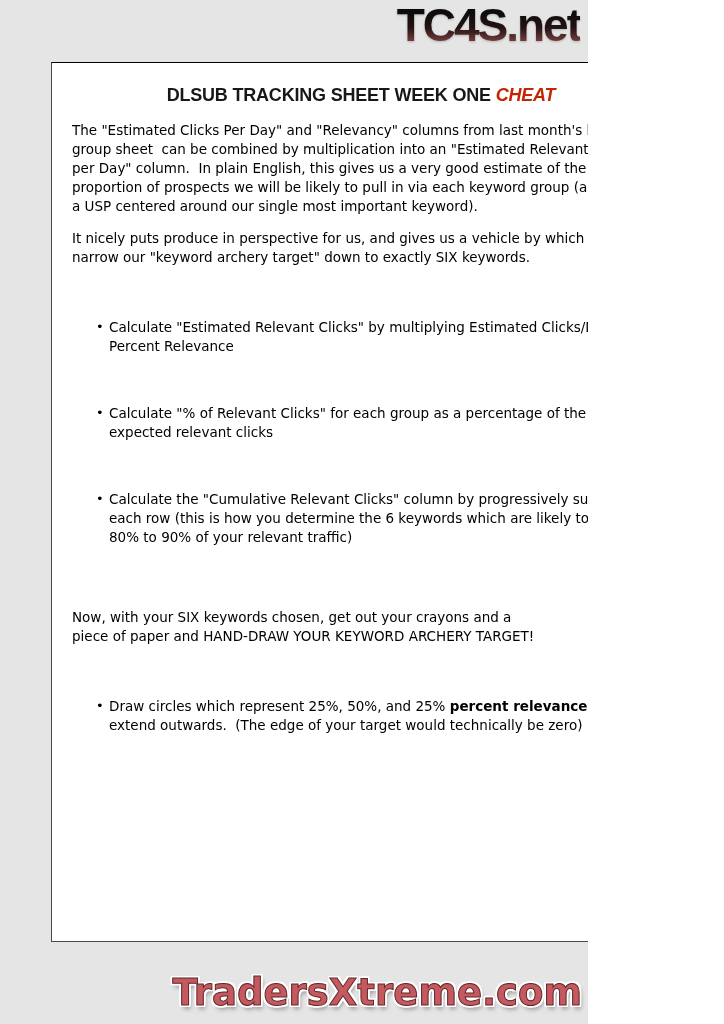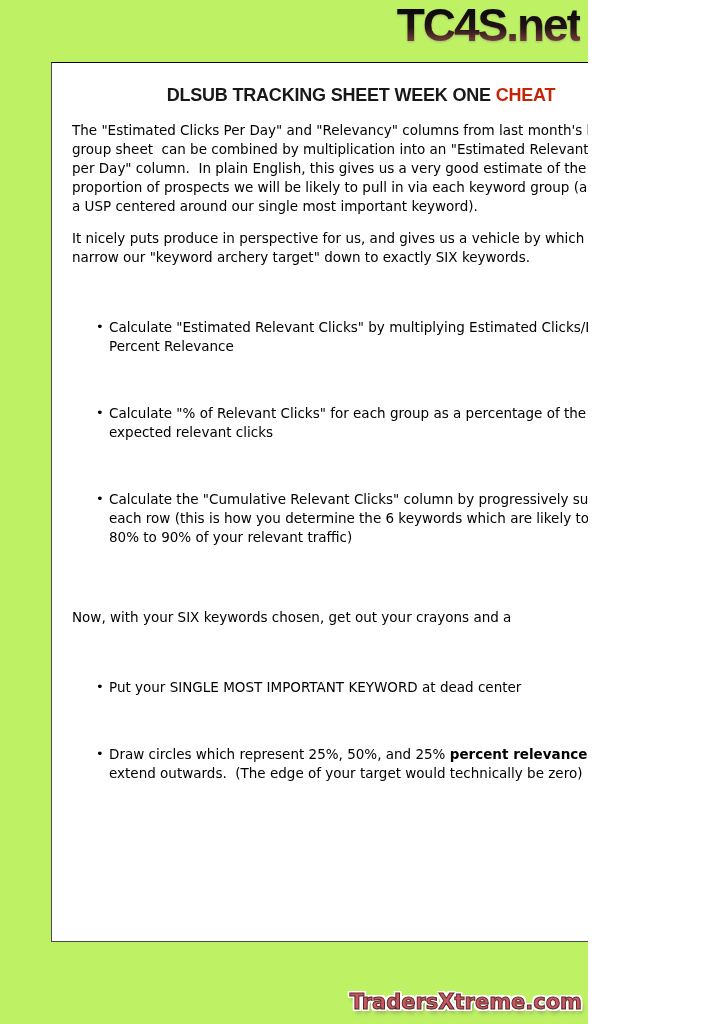--- a/index.html
+++ b/index.html
@@ -1,21 +1,21 @@
 <!DOCTYPE html>
 <html><head>
 <meta charset="utf-8">
 <style>
   * { margin: 0; padding: 0; box-sizing: border-box; }
   html, body { background: #ffffff; }
   .page {
     position: relative;
     width: 588px;
     height: 1024px;
-    background: #bef264;
+    background: #e5e5e5;
     overflow: hidden;
     font-family: "DejaVu Sans", sans-serif;
   }
 
   
   .top-logo {
     position: absolute;
     top: -2px;
     right: 8px;
     font-family: "Liberation Sans", sans-serif;
@@ -45,21 +45,21 @@
 
   .doc-title {
     text-align: center;
     font-family: "Liberation Sans", sans-serif;
     font-weight: 700;
     font-size: 18px;
     letter-spacing: -0.2px;
     color: #181818;
     margin: 2px 0 15px 0;
   }
-  .doc-title .accent { color: #c42504; }
+  .doc-title .accent { color: #c42504; font-style: italic; }
 
   .bodytext {
     font-size: 13.5px;
     line-height: 19px;
     color: #000;
     white-space: pre-wrap;
   }
   p.bodytext { margin-bottom: 13px; }
 
   ul.blist {
@@ -104,21 +104,21 @@
     white-space: nowrap;
   }
 
   
   .bottom-logo {
     position: absolute;
     right: 6px;
     bottom: 10px;
     font-family: "DejaVu Sans", sans-serif;
     font-weight: 700;
-    font-size: 21px;
+    font-size: 37px;
     letter-spacing: 0px;
     color: #c4595f;
     -webkit-text-stroke: 1px #5f2629;
     text-shadow:
       -2px -2px 0 #fff, 2px -2px 0 #fff, -2px 2px 0 #fff, 2px 2px 0 #fff,
       -2px 0 0 #fff, 2px 0 0 #fff, 0 -2px 0 #fff, 0 2px 0 #fff,
       2px 4px 4px rgba(100,100,100,0.6);
     white-space: nowrap;
   }
 </style>
@@ -136,24 +136,23 @@
     <p class="bodytext">The "Estimated Clicks Per Day" and "Relevancy" columns from last month's keyword group sheet  can be combined by multiplication into an "Estimated Relevant Clicks per Day" column.  In plain English, this gives us a very good estimate of the proportion of prospects we will be likely to pull in via each keyword group (assuming a USP centered around our single most important keyword).</p>
 
     <p class="bodytext">It nicely puts produce in perspective for us, and gives us a vehicle by which to narrow our "keyword archery target" down to exactly SIX keywords.</p>
 
     <ul class="blist bodytext">
       <li>Calculate "Estimated Relevant Clicks" by multiplying Estimated Clicks/Day x Percent Relevance</li>
       <li>Calculate "% of Relevant Clicks" for each group as a percentage of the total expected relevant clicks</li>
       <li>Calculate the "Cumulative Relevant Clicks" column by progressively summing each row (this is how you determine the 6 keywords which are likely to produce 80% to 90% of your relevant traffic)</li>
     </ul>
 
-    <p class="bodytext p-watermarked"><span>Now, with your SIX keywords chosen, get out your crayons and a</span><br></p>
+    <p class="bodytext p-watermarked"><span>Now, with your SIX keywords chosen, get out your crayons and a</span><br><span>piece of paper and HAND-DRAW YOUR KEYWORD ARCHERY TARGET!</span></p>
 
     <ul class="blist bodytext">
-      <li>Put your SINGLE MOST IMPORTANT KEYWORD at dead center</li>
       <li><span>Draw circles which represent 25%, 50%, and 25% </span><b>percent relevance</b><span> as they extend outwards.  (The edge of your target would technically be zero)</span></li>
       
       
     </ul>
 
   </div>
 
   <div class="bottom-logo">TradersXtreme.com</div>
 
 </div>

